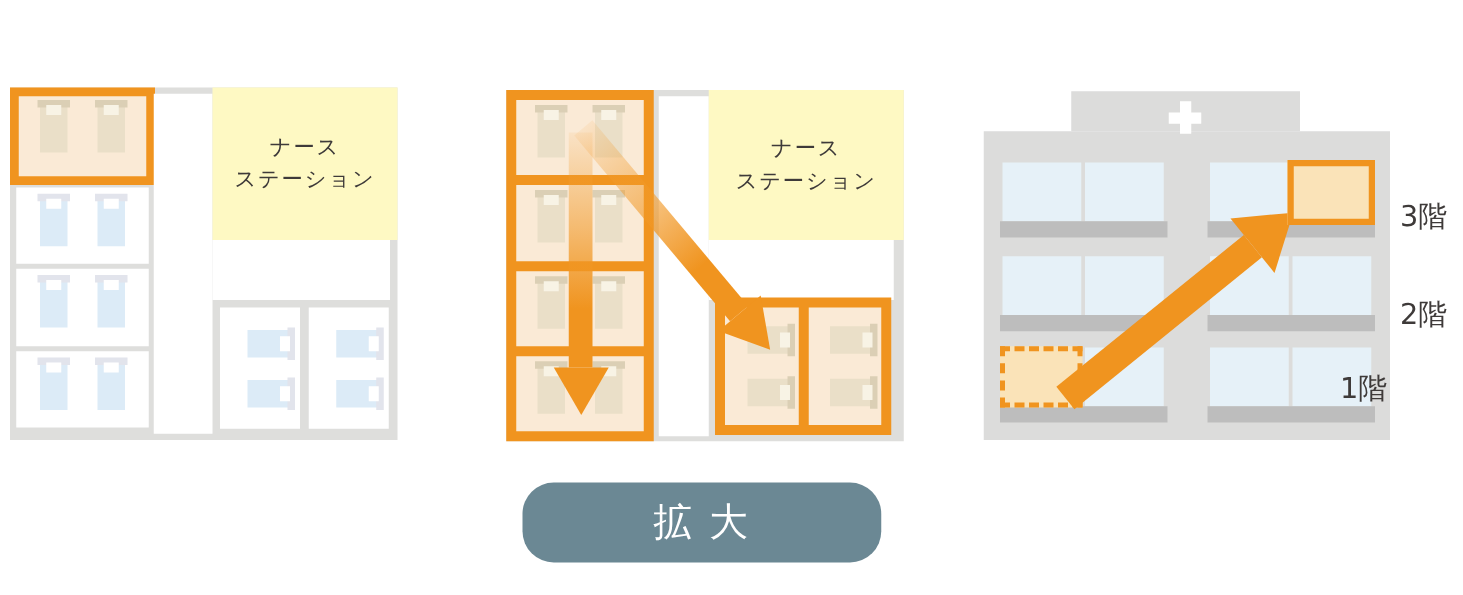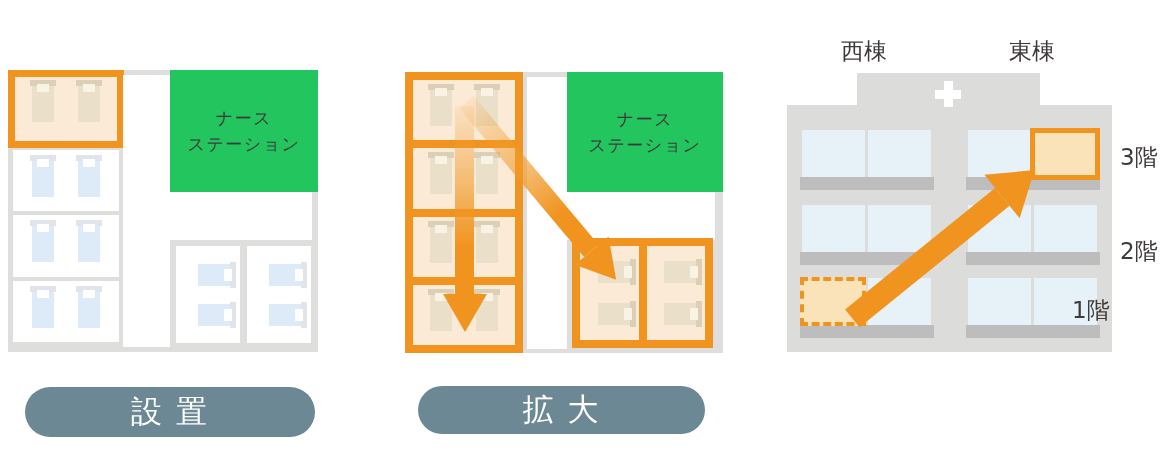--- a/index.html
+++ b/index.html
@@ -5,21 +5,21 @@
   html,body{margin:0;padding:0;background:#FFFFFF;}
   .canvas{
     position:relative;width:1170px;height:476px;background:#FFFFFF;overflow:hidden;
     font-family:"DejaVu Sans","Liberation Sans",sans-serif;color:#3E3A39;
   }
   .abs{position:absolute;box-sizing:border-box;}
 
   
   .plan{background:#DEDEDC;}
   .white-area{background:#FFFFFF;}
-  .ns{background:#22c55e;display:flex;flex-direction:column;align-items:center;justify-content:center;}
+  .ns{background:#fef9c3;display:flex;flex-direction:column;align-items:center;justify-content:center;}
   .ns-line{font-size:17px;letter-spacing:1.5px;line-height:1.55;color:#3E3A39;white-space:nowrap;}
 
   .hl-room{border:7px solid #F0941F;background:#FAEAD6;}
   .beds-v{display:flex;justify-content:center;gap:24px;padding-top:7px;}
   .beds-h{display:flex;flex-direction:column;align-items:flex-end;justify-content:center;gap:18px;padding-right:6px;}
 
   .orange-block{background:#F0941F;display:flex;flex-direction:column;padding:8px;gap:8px;}
   .orange-block .oroom{flex:1;background:#FAEAD6;display:flex;justify-content:center;gap:24px;padding-top:6px;}
   .orange-row{background:#F0941F;display:flex;flex-direction:row;padding:8px;gap:8px;}
   .orange-row .oroom-h{flex:1;background:#FAEAD6;display:flex;flex-direction:column;align-items:flex-end;justify-content:center;gap:20px;padding-right:5px;}
@@ -101,23 +101,20 @@
 
     <div class="abs white-area beds-h" style="left:168px;top:176px;width:64px;height:97px;">
       <div class="bed h blue"></div>
       <div class="bed h blue"></div>
     </div>
     <div class="abs white-area beds-h" style="left:239px;top:176px;width:64px;height:97px;">
       <div class="bed h blue"></div>
       <div class="bed h blue"></div>
     </div>
   </div>
-  <div class="abs pill" style="left:25px;top:387px;width:290px;height:50px;">
-    <span>設 置</span>
-  </div>
 
   <div class="abs plan" style="left:405px;top:72px;width:318px;height:281px;">
 
     <div class="abs orange-block" style="left:0;top:0;width:118px;height:281px;">
       <div class="oroom">
         <div class="bed v tan"></div>
         <div class="bed v tan"></div>
       </div>
       <div class="oroom">
         <div class="bed v tan"></div>
@@ -154,26 +151,24 @@
 
     <div class="arrow grad" style="left:60px;top:12px;width:226px;transform:rotate(90deg);">
       <div class="shaft"></div>
         <div class="head"></div>
     </div>
     <div class="arrow grad" style="left:62px;top:8px;width:232px;transform:rotate(50deg);">
       <div class="shaft"></div>
         <div class="head"></div>
     </div>
   </div>
-  <div class="abs pill" style="left:418px;top:386px;width:287px;height:48px;">
+  <div class="abs pill" style="left:418px;top:386px;width:287px;height:64px;">
     <span>拡 大</span>
   </div>
 
-  <div class="abs wing-label" style="left:824px;top:36px;width:80px;">西棟</div>
-  <div class="abs wing-label" style="left:992px;top:36px;width:80px;">東棟</div>
 
   <div class="abs" style="left:787px;top:70px;width:325px;height:282px;">
 
     <div class="abs bgray" style="left:70px;top:3px;width:183px;height:32px;"></div>
 
     <div class="abs bgray" style="left:0;top:35px;width:325px;height:247px;"></div>
     <div class="cross" style="left:148px;top:11px;"></div>
 
     <div class="win" style="left:15px;top:60px;"></div>
     <div class="win" style="left:81px;top:60px;"></div>
@@ -198,18 +193,18 @@
     <div class="abs src-room" style="left:13px;top:207px;width:66px;height:49px;"></div>
 
     <div class="arrow solid" style="left:65px;top:220px;width:235px;transform:rotate(-39deg);">
       <div class="shaft"></div>
         <div class="head"></div>
     </div>
 
     <div class="abs dest-room" style="left:243px;top:58px;width:70px;height:52px;"></div>
   </div>
 
-  <div class="abs floor-label" style="left:1120px;top:142px;">3階</div>
+  <div class="abs floor-label" style="left:1120px;top:158px;">3階</div>
   <div class="abs floor-label" style="left:1120px;top:236px;">2階</div>
   <div class="abs floor-label" style="left:1072px;top:295px;">1階</div>
 
 
 </div>
 
 </body></html>

